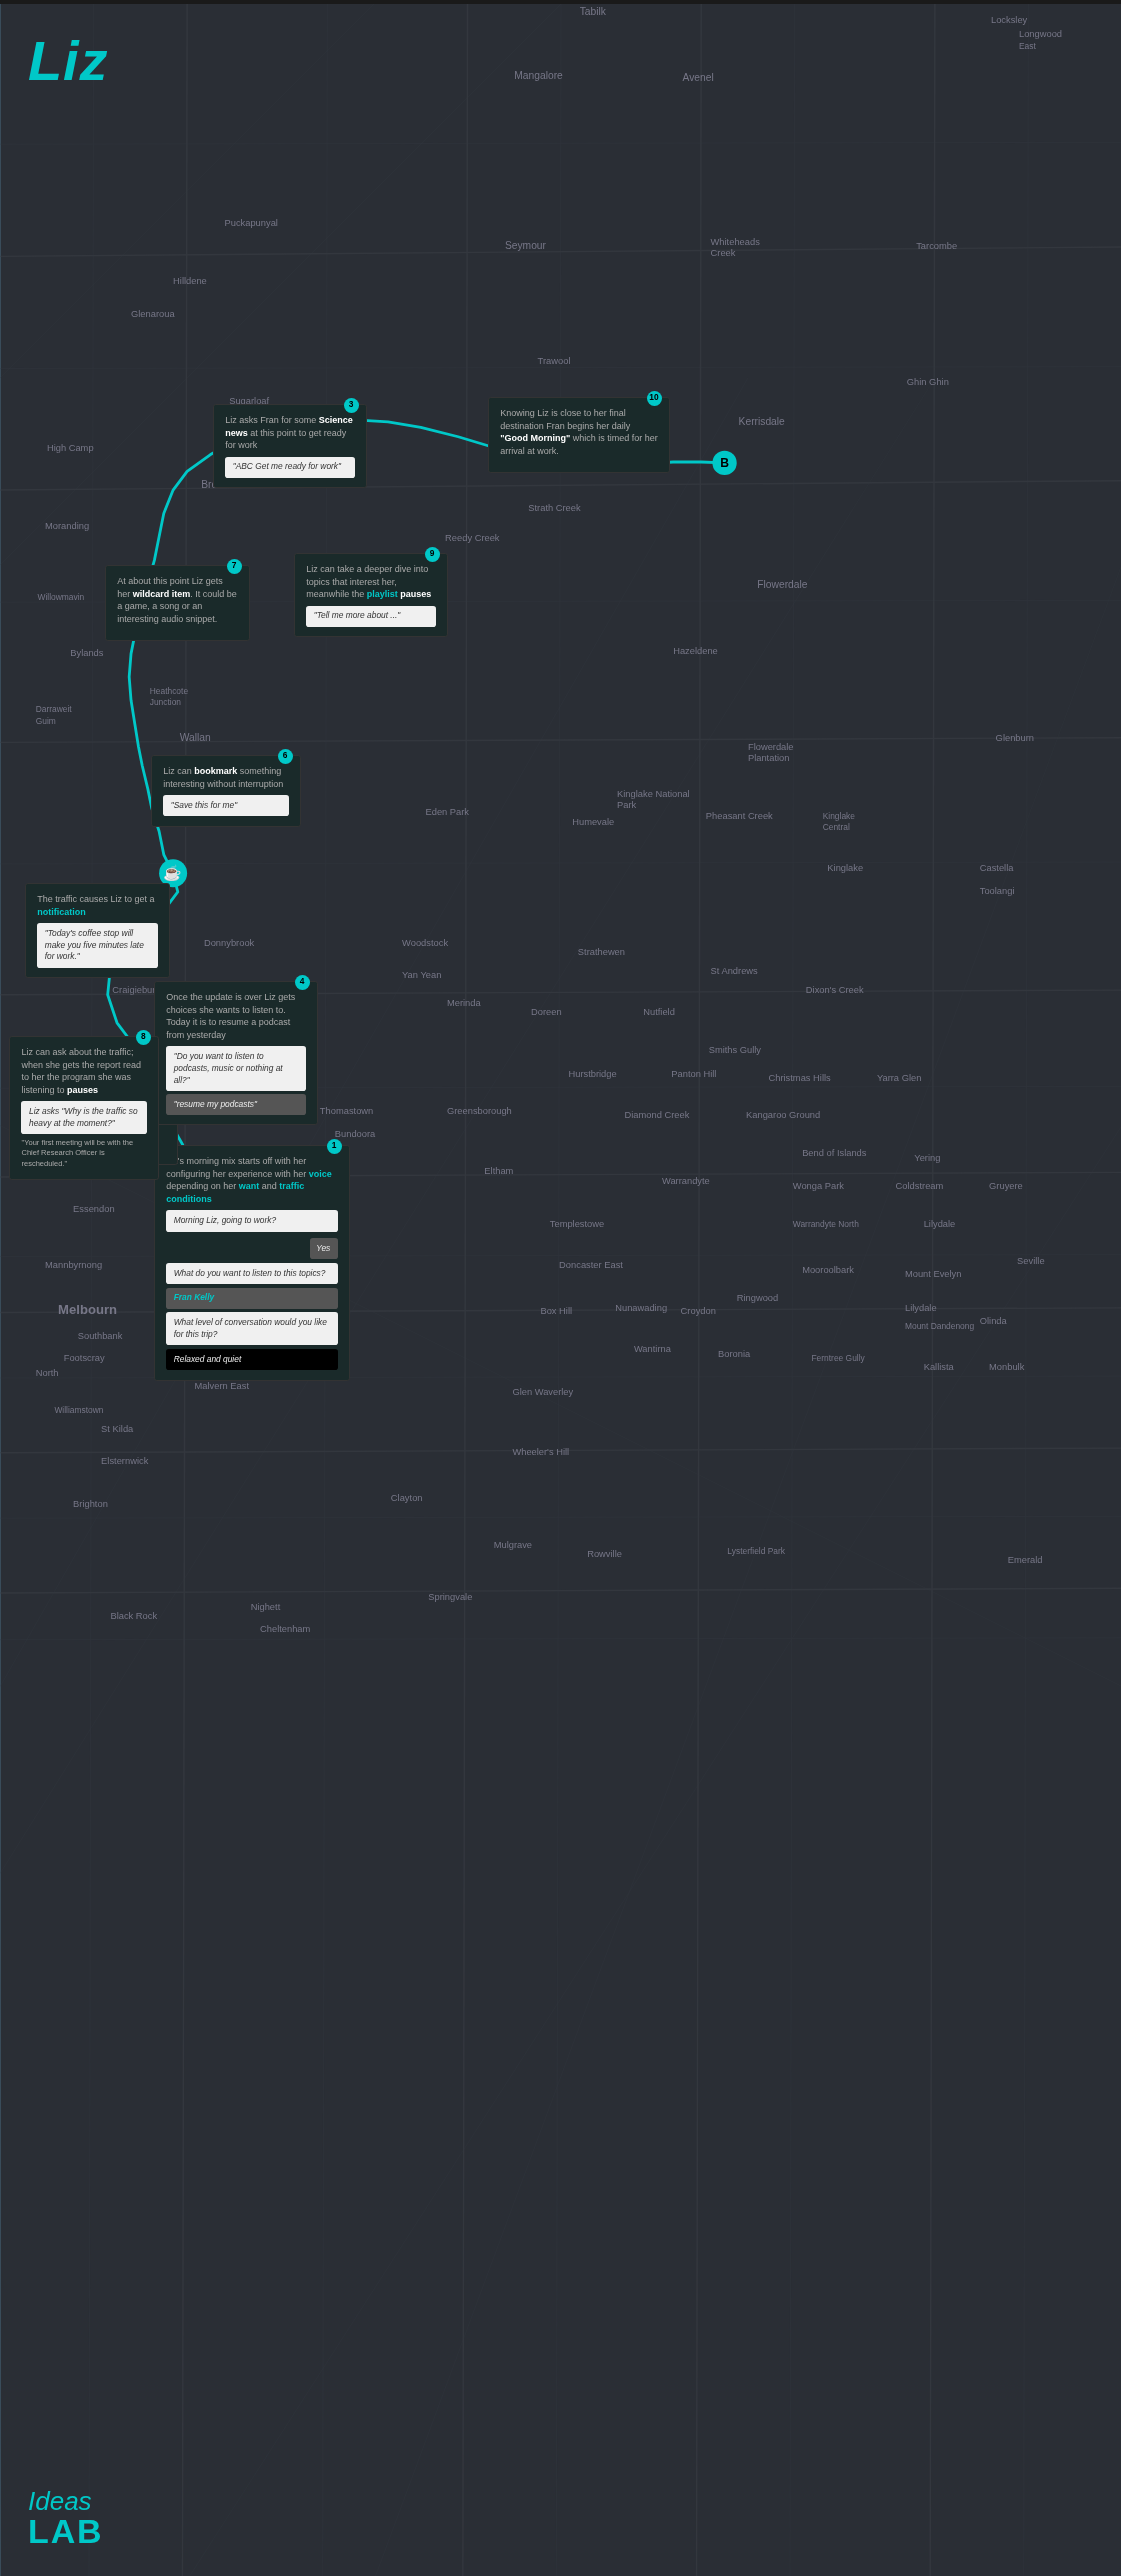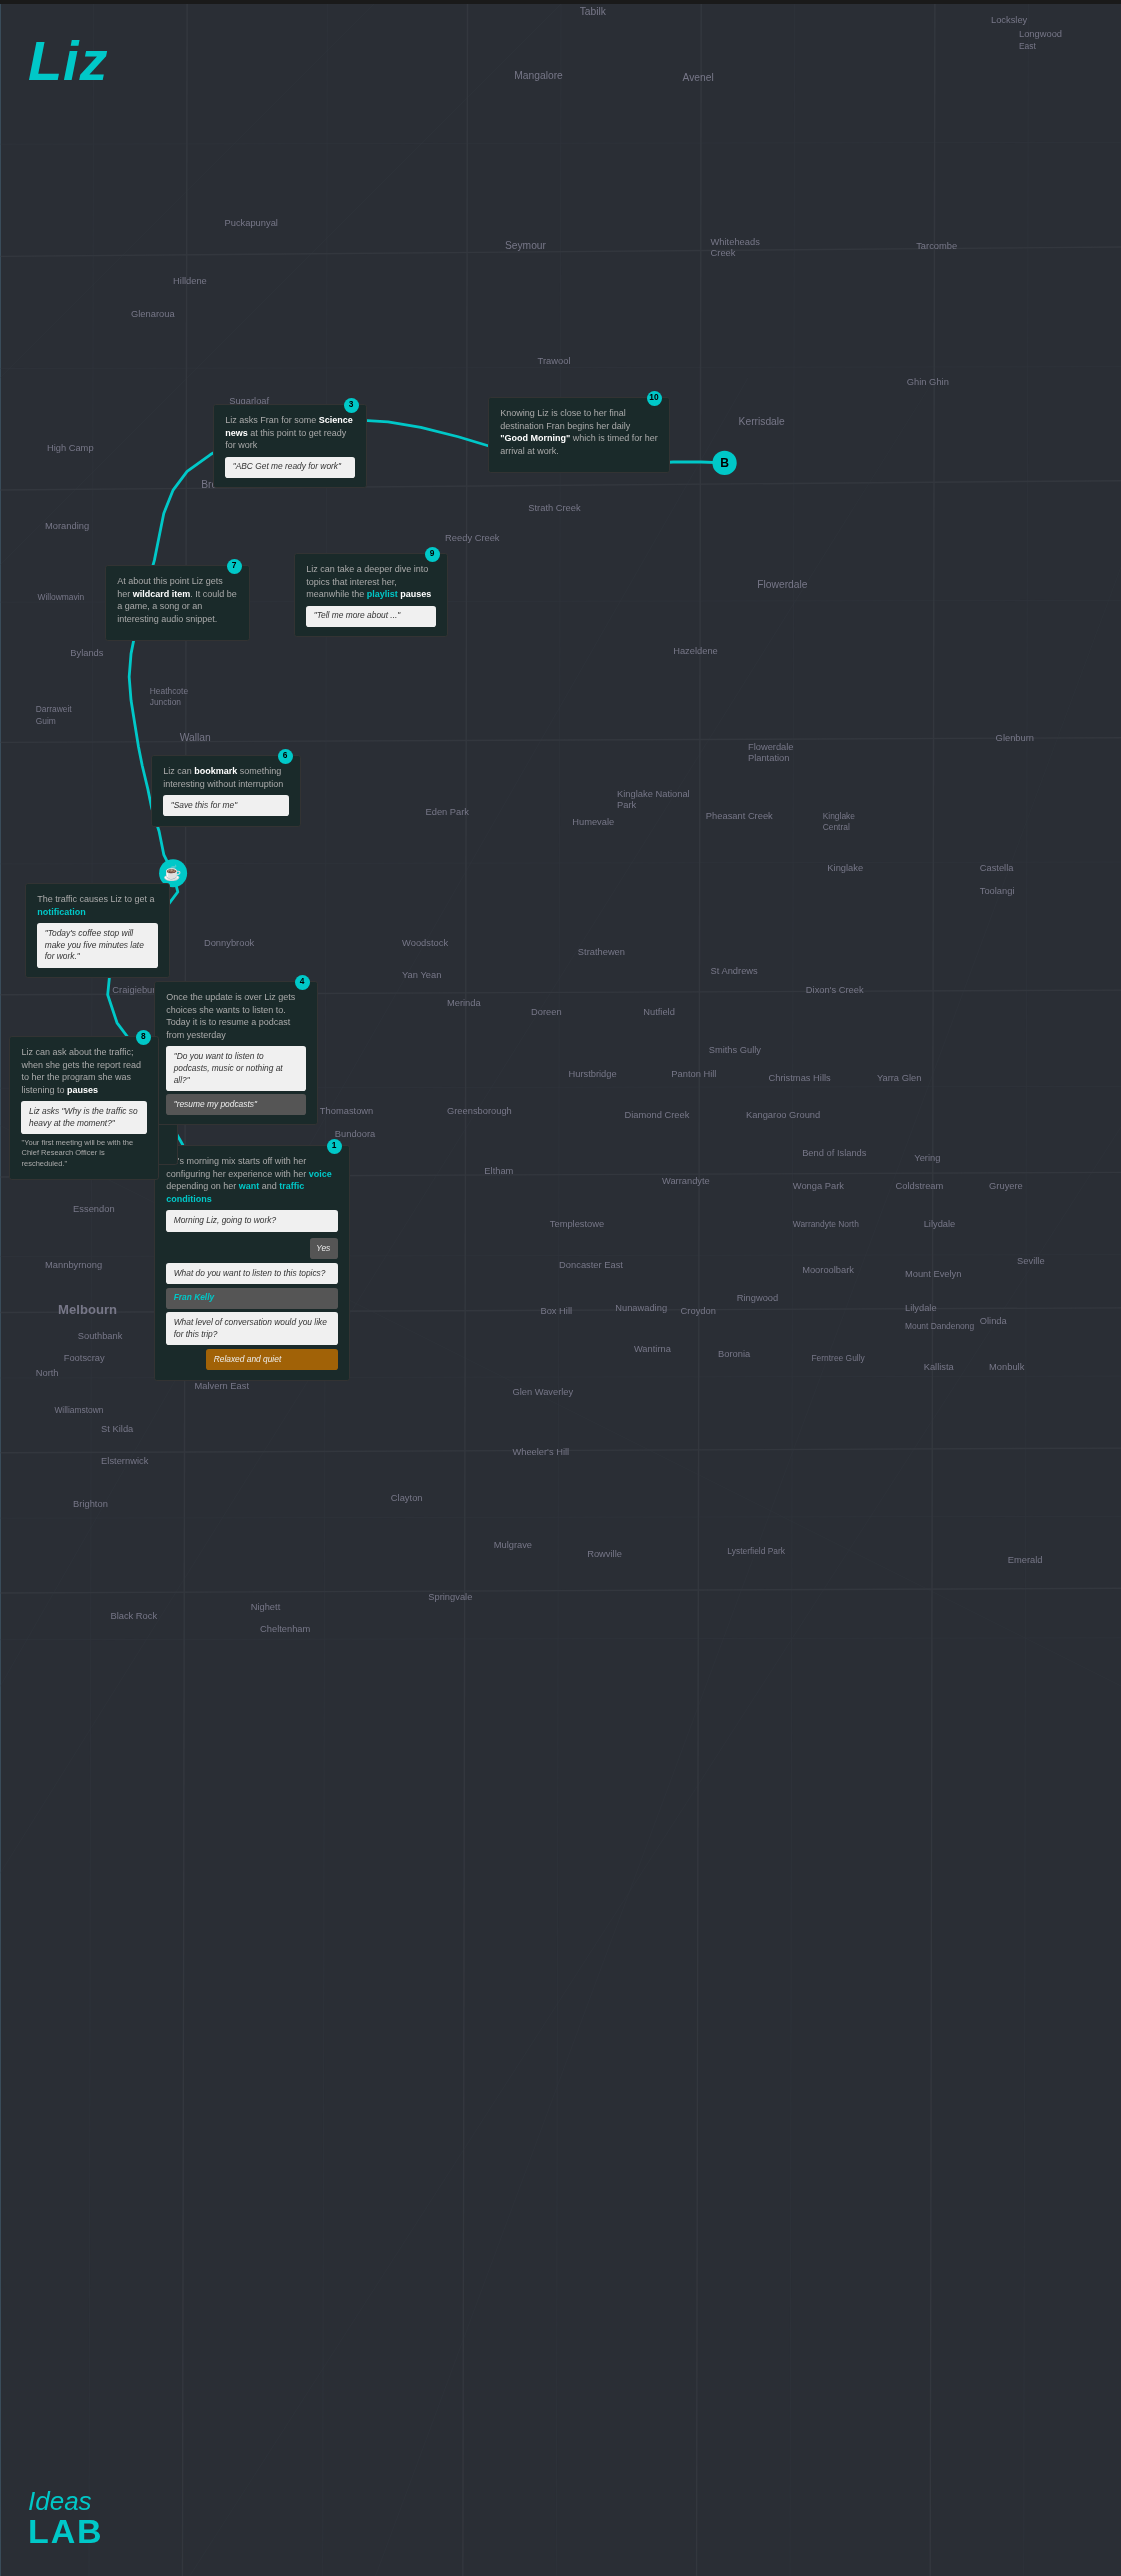--- a/index.html
+++ b/index.html
@@ -382,21 +382,21 @@
   <div class="card-text">Liz's morning mix starts off with her configuring her experience with her <span class="highlight">voice</span> depending on her <span class="highlight">want</span> and <span class="highlight">traffic conditions</span></div>
   <div class="card-bubble">Morning Liz, going to work?</div>
   <div style="display:flex;justify-content:flex-end;margin-top:2.8px;">
     <div class="card-bubble" style="background:#555;color:#eee;max-width:56px;padding-left:6px;">Yes</div>
   </div>
   <div class="card-bubble">What do you want to listen to this topics?</div>
   <div class="card-bubble" style="background:#555;color:#eee;">
     <span style="color:#00c8c8;font-weight:bold;text-align:center;">Fran Kelly</span>
   </div>
   <div class="card-bubble">What level of conversation would you like for this trip?</div>
-  <div class="card-bubble" style="background:#a16207;color:#eee;margin-left:40px;">Relaxed and quiet</div>
+  <div class="card-bubble" style="background:#000000;color:#eee;">Relaxed and quiet</div>
 </div>
 
 <div class="info-card" style="left:28px; top:1089px; max-width:150px;">
   <div class="card-number">2</div>
   <div class="card-text">Once on the freeway Liz hears a time shifted version <b>latest news briefing</b> presented by <span class="highlight">Fran</span>.</div>
 </div>
 
 <div class="info-card" style="left:213px; top:404px; max-width:154px;">
   <div class="card-number">3</div>
   <div class="card-text">Liz asks Fran for some <b>Science news</b> at this point to get ready for work</div>

